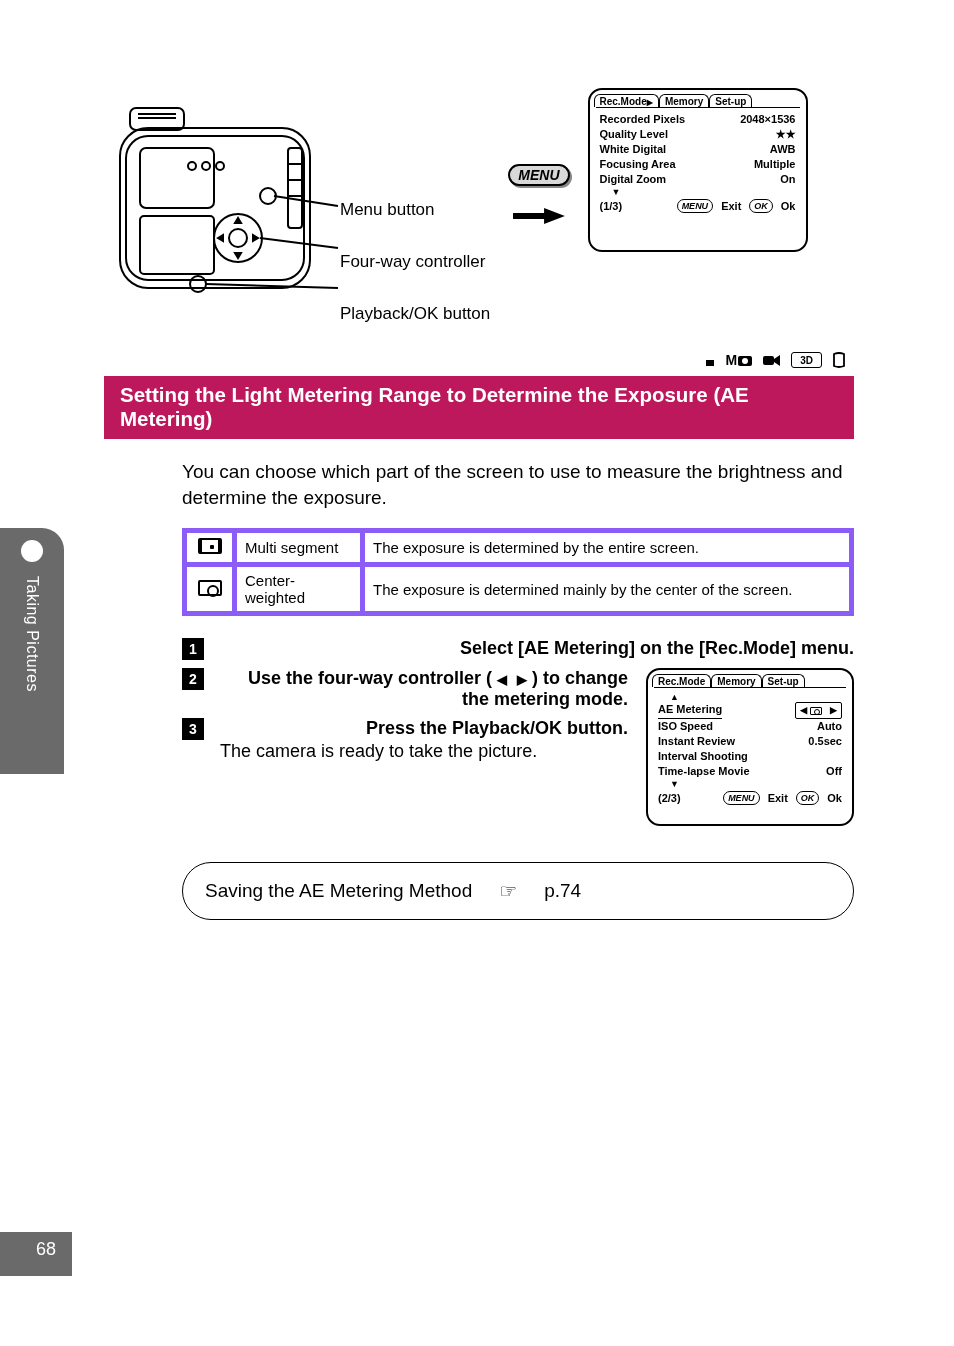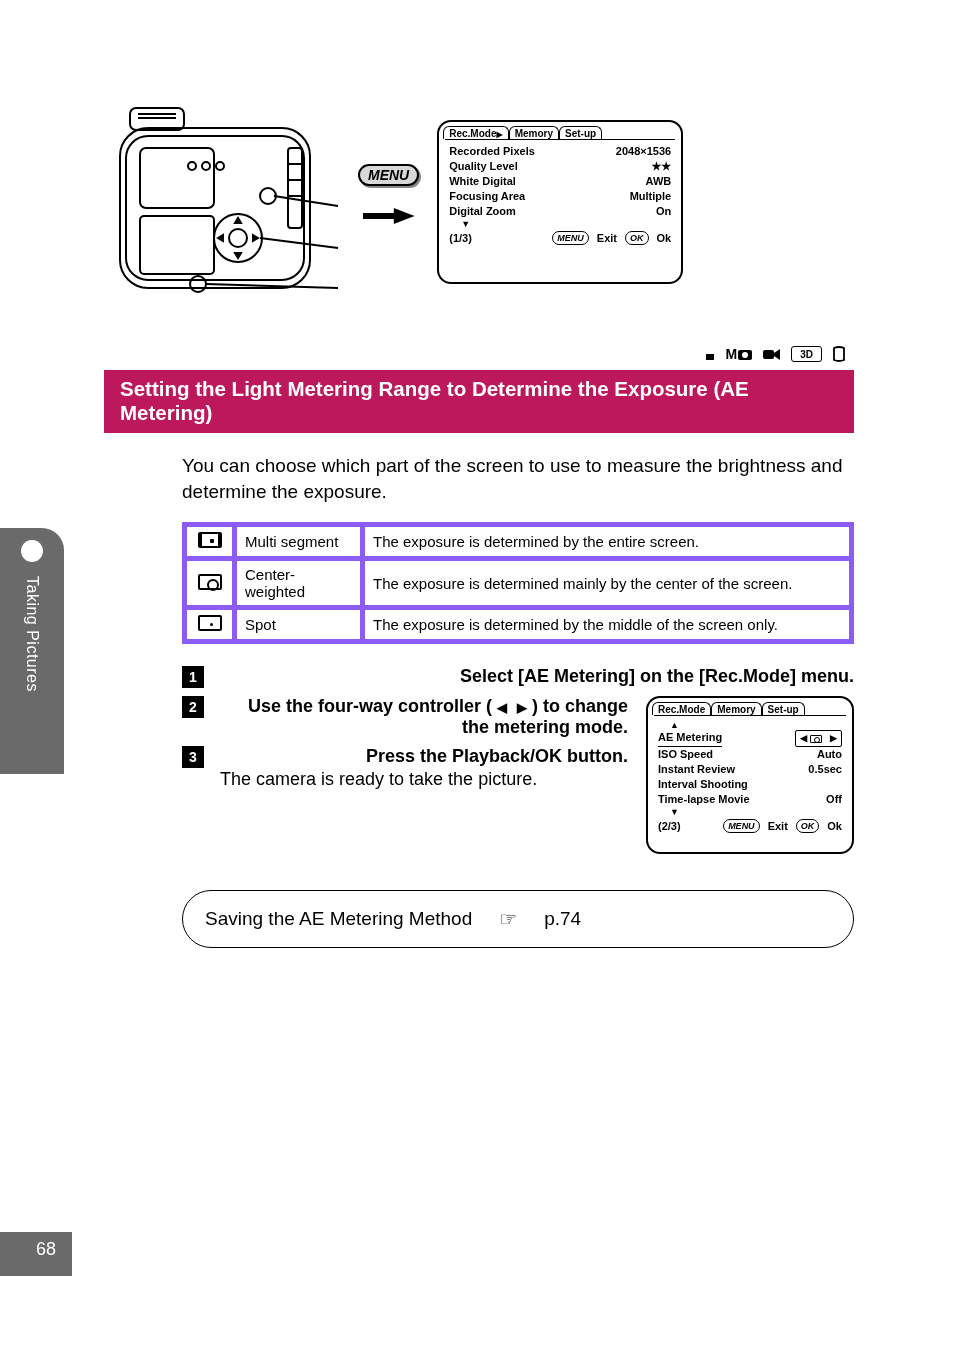--- a/index.html
+++ b/index.html
@@ -60,21 +60,21 @@
     clip-path: polygon(0 35%, 60% 35%, 60% 10%, 100% 50%, 60% 90%, 60% 65%, 0 65%);
   }
   .menu1-box, .menu2-box {
     border: 2px solid #000;
     border-radius: 14px;
     padding-top: 0;
     font-family: Arial, sans-serif;
     position: relative;
     overflow: hidden;
   }
-  .menu1-box { width: 246px; height: 164px; margin-top: 32px; }
+  .menu1-box { width: 220px; height: 164px; }
   .menu2-box { width: 208px; height: 158px; }
   .menu-tabs {
     display: flex;
     gap: 0;
     font-size: 10px;
     font-weight: bold;
     padding: 4px 4px 0 4px;
   }
   .menu-tab {
     border: 1.5px solid #000;
@@ -343,20 +343,25 @@
 
           <circle cx="158" cy="108" r="8"></circle>
 
           <circle cx="88" cy="196" r="8"></circle>
 
           <line x1="164" y1="108" x2="228" y2="118"></line>
           <line x1="150" y1="150" x2="228" y2="160"></line>
           <line x1="96" y1="196" x2="228" y2="200"></line>
         </g>
       </svg>
+      <div class="camera-labels">
+        <div>Menu button</div>
+        <div>Four-way controller</div>
+        <div>Playback/OK button</div>
+      </div>
     </div>
 
     <div class="middle-col">
       <span class="menu-btn">MENU</span>
       <span class="arrow-right"></span>
     </div>
 
     <div class="menu1-box">
       <div class="menu-tabs">
         <span class="menu-tab active"><span>Rec.Mode</span><span class="tri">▶</span></span>
@@ -435,25 +440,20 @@
         <tr>
       <td class="icon-cell"><span class="meter-ico multi"></span></td>
       <td class="label-cell">Multi segment</td>
       <td>The exposure is determined by the entire screen.</td>
     </tr>
     <tr>
       <td class="icon-cell"><span class="meter-ico center"></span></td>
       <td class="label-cell">Center-weighted</td>
       <td>The exposure is determined mainly by the center of the screen.</td>
     </tr>
-    <tr>
-      <td class="icon-cell"><span class="meter-ico spot"></span></td>
-      <td class="label-cell">Spot</td>
-      <td>The exposure is determined by the middle of the screen only.</td>
-    </tr>
   </tbody>
     </table>
 
   <div class="steps">
     <div class="step-row">
       <span class="step-num">1</span>
       <div class="step-body">
         <div class="step-title">Select [AE Metering] on the [Rec.Mode] menu.</div>
       </div>
     </div>

